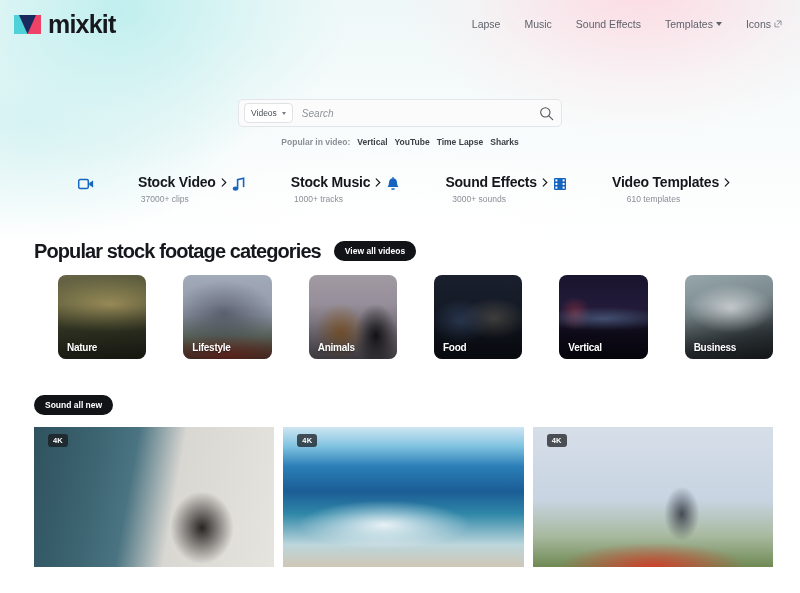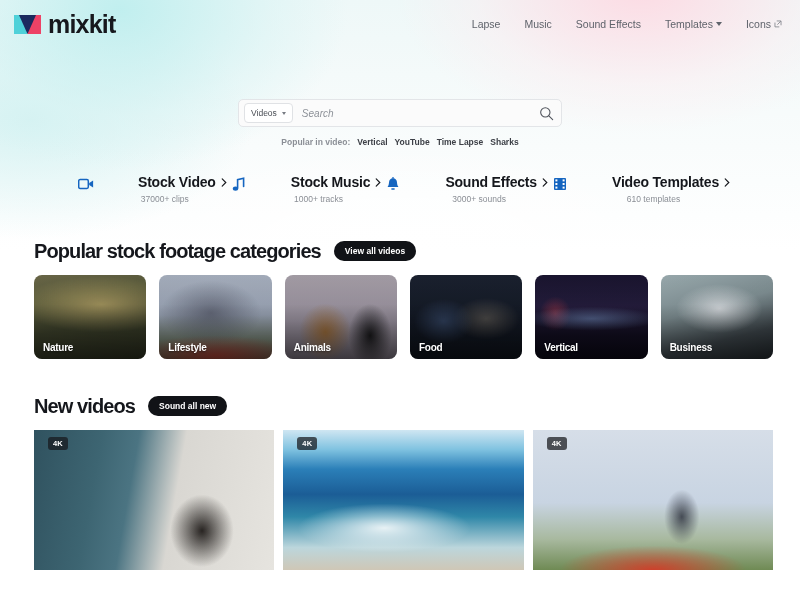--- a/index.html
+++ b/index.html
@@ -241,20 +241,21 @@
     padding-right: 13px;
   }
 
   .cat-card {
     position: relative;
     flex: 1;
     height: 84px;
     border-radius: 8px;
     overflow: hidden;
     cursor: pointer;
+    margin-left: 24px;
   }
 
   .cat-art { position: absolute; inset: 0; }
 
   .cat-shade {
     position: absolute; inset: 0;
     background: linear-gradient(180deg, rgba(0,0,0,0.05) 35%, rgba(0,0,0,0.45) 100%);
   }
 
   .cat-label {
@@ -537,21 +538,20 @@
       <div class="cat-card">
         <div class="cat-art art-business"></div>
         <div class="cat-shade"></div>
         <span class="cat-label">Business</span>
       </div>
     </div>
   </div>
 
   <div class="section">
     <div class="section-head">
-      <span class="section-title">New videos</span>
       <button class="pill">Sound all new</button>
     </div>
 
     <div class="vid-grid">
       <div class="vid-card">
         <div class="vid-art art-room"></div>
         <span class="badge-4k">4K</span>
       </div>
       <div class="vid-card">
         <div class="vid-art art-ocean"></div>

